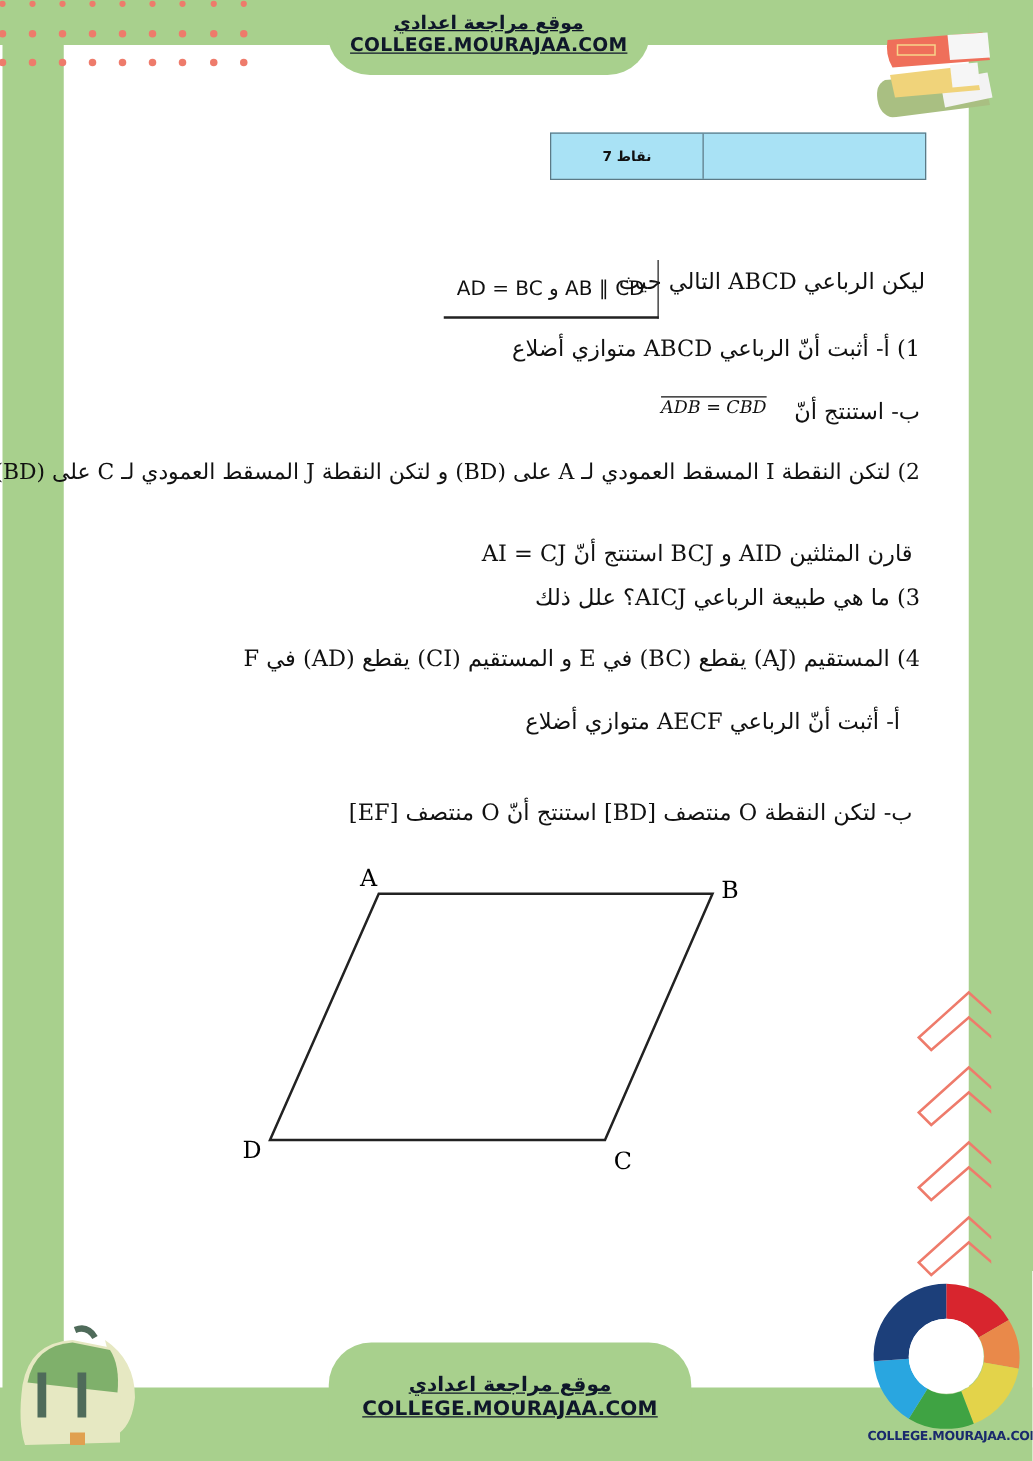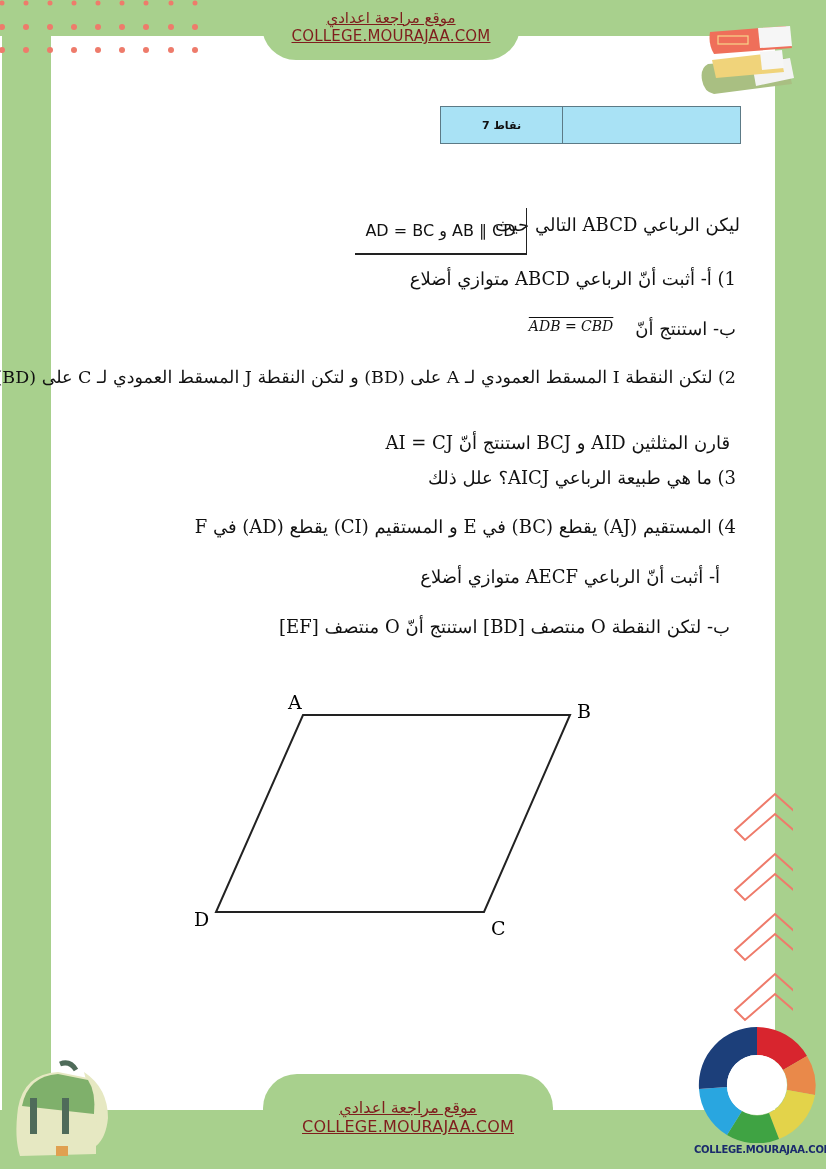--- a/index.html
+++ b/index.html
@@ -3,21 +3,21 @@
 <meta charset="utf-8">
 <style>
   html, body { margin:0; padding:0; }
   body { width:826px; height:1169px; position:relative; overflow:hidden; background:#ffffff; font-family:"DejaVu Serif", serif; color:#111; }
   .green { background:#a8d08d; position:absolute; }
   .top-band { left:0; top:0; width:826px; height:36px; }
   .left-band { left:2px; top:0; width:49px; height:1169px; }
   .right-band { left:775px; top:0; width:51px; height:1169px; }
   .bottom-band { left:0; top:1110px; width:826px; height:59px; }
   .dots { position:absolute; left:0; top:0; width:210px; height:60px; }
-  .pill { position:absolute; background:#a8d08d; border-radius:0 0 34px 34px; text-align:center; color:#7f1d1d; font-family:"DejaVu Sans", sans-serif; font-weight:normal; }
+  .pill { position:absolute; background:#a8d08d; border-radius:0 0 34px 34px; text-align:center; color:#0f172a; font-family:"DejaVu Sans", sans-serif; font-weight:bold; }
   .pill-top { left:262px; top:0; width:258px; height:60px; }
   .pill-bottom { left:263px; top:1074px; width:290px; height:95px; border-radius:34px 34px 0 0; }
   .pill .ar { font-size:15px; text-decoration:underline; display:block; }
   .pill .url { font-size:15px; text-decoration:underline; display:block; letter-spacing:0.2px; }
   .pill-top .ar { padding-top:9px; }
   .pill-bottom .ar { padding-top:24px; font-size:16px; }
   .pill-bottom .url { font-size:16px; }
   .ex-header { position:absolute; left:440px; top:106px; width:299px; height:36px; background:#a9e2f5; border:1px solid #5c7a86; display:flex; direction:ltr; }
   .ex-header div { display:flex; align-items:center; justify-content:center; font-family:"DejaVu Sans", sans-serif; font-size:11px; font-weight:bold; }
   .ex-points { width:121px; border-right:1px solid #5c7a86; }
@@ -96,21 +96,21 @@
 <div class="line" style="right:90px;top:268px;">1) أ- أثبت أنّ الرباعي ABCD متوازي أضلاع</div>
 <div class="line" style="right:90px;top:318px;display:flex;gap:22px;direction:rtl;">
   <span>ب- استنتج أنّ</span>
   <span class="math" style="text-decoration:overline;direction:ltr;font-size:14px;">ADB = CBD</span>
 </div>
 <div class="line" style="right:90px;top:367px;font-size:17.5px;">2) لتكن النقطة I المسقط العمودي لـ A على (BD) و لتكن النقطة J المسقط العمودي لـ C على (BD)</div>
 <div class="line" style="right:96px;top:432px;margin-left:46px;">قارن المثلثين AID و BCJ استنتج أنّ AI = CJ</div>
 <div class="line" style="right:90px;top:467px;">3) ما هي طبيعة الرباعي AICJ؟ علل ذلك</div>
 <div class="line" style="right:90px;top:516px;">4) المستقيم (AJ) يقطع (BC) في E و المستقيم (CI) يقطع (AD) في F</div>
 <div class="line" style="right:106px;top:566px;">أ- أثبت أنّ الرباعي AECF متوازي أضلاع</div>
-<div class="line" style="right:96px;top:616px;">ب- لتكن النقطة O منتصف [BD] استنتج أنّ O منتصف [EF]</div>
+<div class="line" style="right:96px;top:639px;">ب- لتكن النقطة O منتصف [BD] استنتج أنّ O منتصف [EF]</div>
 
 <svg class="figure" width="430" height="270">
   <polygon points="123,35 390,35 304,232 36,232" fill="none" stroke="#222" stroke-width="2"></polygon>
   <text x="108" y="29" font-family="DejaVu Serif, serif" font-size="19">A</text>
   <text x="397" y="38" font-family="DejaVu Serif, serif" font-size="19">B</text>
   <text x="311" y="255" font-family="DejaVu Serif, serif" font-size="19">C</text>
   <text x="14" y="246" font-family="DejaVu Serif, serif" font-size="19">D</text>
 </svg>
 
 <svg class="deco" style="left:733px;top:790px;" width="60" height="250">

